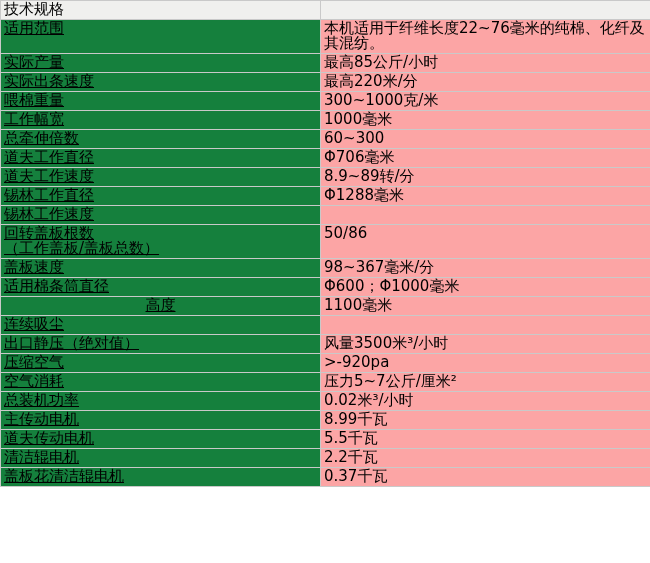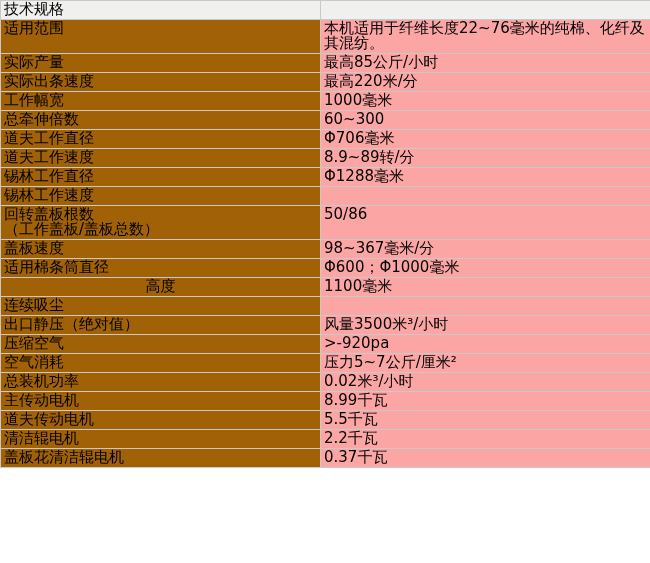--- a/index.html
+++ b/index.html
@@ -24,22 +24,23 @@
   #spec-table td {
     border: 1px solid #c9c9c9;
     padding: 1px 3px 2px 3px;
     vertical-align: top;
     line-height: 15px;
     font-size: 15px;
     white-space: pre-line;
   }
   td.label {
     width: 160px;
-    background: #a16207;
+    background: #15803d;
     color: #000;
+    text-decoration: underline;
   }
   td.label.indent {
     text-align: center;
     padding-right: 18px;
   }
   td.value {
     background: #fca5a5;
   }
   td.header {
     background: #f0f0ee;
@@ -66,20 +67,24 @@
         <td class="label">适用范围</td>
         <td class="value">本机适用于纤维长度22~76毫米的纯棉、化纤及其混纺。</td>
       </tr>
       <tr>
         <td class="label">实际产量</td>
         <td class="value">最高85公斤/小时</td>
       </tr>
       <tr>
         <td class="label">实际出条速度</td>
         <td class="value">最高220米/分</td>
+      </tr>
+      <tr>
+        <td class="label">喂棉重量</td>
+        <td class="value">300~1000克/米</td>
       </tr>
       <tr>
         <td class="label">工作幅宽</td>
         <td class="value">1000毫米</td>
       </tr>
       <tr>
         <td class="label">总牵伸倍数</td>
         <td class="value">60~300</td>
       </tr>
       <tr>

